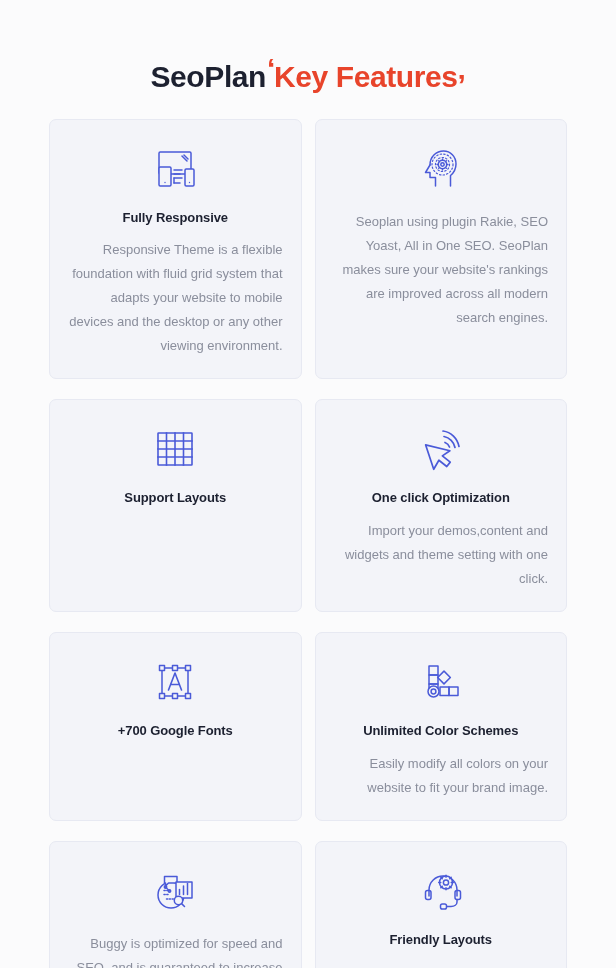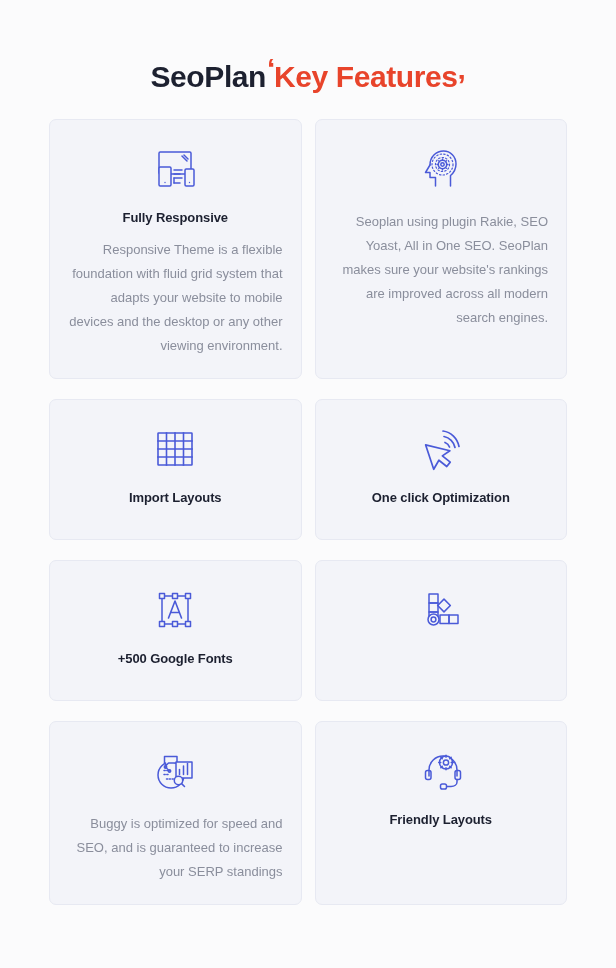--- a/index.html
+++ b/index.html
@@ -180,67 +180,70 @@
         <svg viewBox="0 0 50 50" fill="none" stroke="#4a5ad8" stroke-width="1.6" stroke-linecap="square">
           <rect x="8" y="9" width="34" height="32" rx="0.5"></rect>
           <line x1="16.5" y1="9" x2="16.5" y2="41"></line>
           <line x1="25" y1="9" x2="25" y2="41"></line>
           <line x1="33.5" y1="9" x2="33.5" y2="41"></line>
           <line x1="8" y1="17" x2="42" y2="17"></line>
           <line x1="8" y1="25" x2="42" y2="25"></line>
           <line x1="8" y1="33" x2="42" y2="33"></line>
         </svg>
       </div>
-      <div class="card-title">Import Layouts</div>
+      <div class="card-title">Support Layouts</div>
     </div>
 
     <div class="card row-2">
       <div class="card-icon">
         <svg viewBox="0 0 50 50" fill="none" stroke="#4a5ad8" stroke-width="1.7" stroke-linecap="round" stroke-linejoin="round">
           <path d="M11 41 L14 15.5 L33.5 31 L24.5 32.5 L29 41.5 L24 44 L19.5 35 Z" transform="rotate(-25 24 28)"></path>
           <path d="M28 12.5 C33.5 13.5 38 18 39 23.5"></path>
           <path d="M27 7 C35 8 41.5 14.5 43 22.5"></path>
           <path d="M29 18.5 C31 19.2 32.8 21 33.5 23"></path>
         </svg>
       </div>
       <div class="card-title">One click Optimization</div>
+      <div class="card-desc">Import your demos,content and widgets and theme setting with one click.</div>
     </div>
 
     <div class="card row-3">
       <div class="card-icon">
         <svg viewBox="0 0 50 50" fill="none" stroke="#4a5ad8" stroke-width="1.5" stroke-linecap="round" stroke-linejoin="round">
           <rect x="12" y="11" width="26" height="28"></rect>
           <path d="M18.5 33 L25 16 L31.5 33" stroke-width="1.6"></path>
           <line x1="20.8" y1="27.5" x2="29.2" y2="27.5" stroke-width="1.6"></line>
           <g fill="#f3f4f9">
             <rect x="9.5" y="8.5" width="5" height="5"></rect>
             <rect x="22.5" y="8.5" width="5" height="5"></rect>
             <rect x="35.5" y="8.5" width="5" height="5"></rect>
             <rect x="9.5" y="36.5" width="5" height="5"></rect>
             <rect x="22.5" y="36.5" width="5" height="5"></rect>
             <rect x="35.5" y="36.5" width="5" height="5"></rect>
           </g>
         </svg>
       </div>
-      <div class="card-title">+500 Google Fonts</div>
+      <div class="card-title">+700 Google Fonts</div>
     </div>
 
     <div class="card row-3">
       <div class="card-icon">
         <svg viewBox="0 0 50 50" fill="none" stroke="#4a5ad8" stroke-width="1.5" stroke-linecap="round" stroke-linejoin="round">
           <rect x="13" y="9" width="9" height="9"></rect>
           <rect x="13" y="18" width="9" height="9"></rect>
           <rect x="13" y="27" width="9" height="9"></rect>
           <rect x="23.5" y="16" width="9" height="9" transform="rotate(45 28 20.5)"></rect>
           <rect x="24" y="30" width="9" height="8.5"></rect>
           <rect x="33" y="30" width="9" height="8.5"></rect>
           <circle cx="17.5" cy="34.5" r="5.5" fill="#f3f4f9"></circle>
           <circle cx="17.5" cy="34.5" r="2.4"></circle>
         </svg>
       </div>
+      <div class="card-title">Unlimited Color Schemes</div>
+      <div class="card-desc">Easily modify all colors on your website to fit your brand image.</div>
     </div>
 
     <div class="card row-4">
       <div class="card-icon">
         <svg viewBox="0 0 50 50" fill="none" stroke="#4a5ad8" stroke-width="1.5" stroke-linecap="round" stroke-linejoin="round">
           <circle cx="21" cy="29" r="13"></circle>
           <path d="M14.5 10.5 L27 10.5 L27 17 L18.5 17 L15.5 20 L15.5 17 L14.5 17 Z" fill="#f3f4f9"></path>
           <rect x="26" y="16" width="16" height="16" fill="#f3f4f9"></rect>
           <line x1="29.5" y1="28.5" x2="29.5" y2="23.5"></line>
           <line x1="33.5" y1="28.5" x2="33.5" y2="20"></line>

